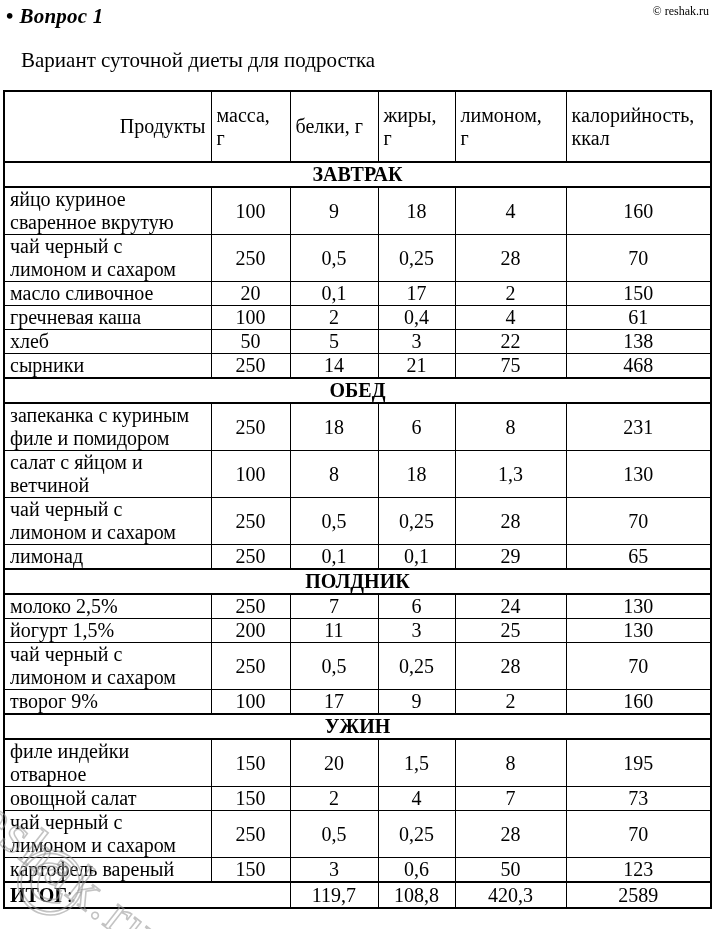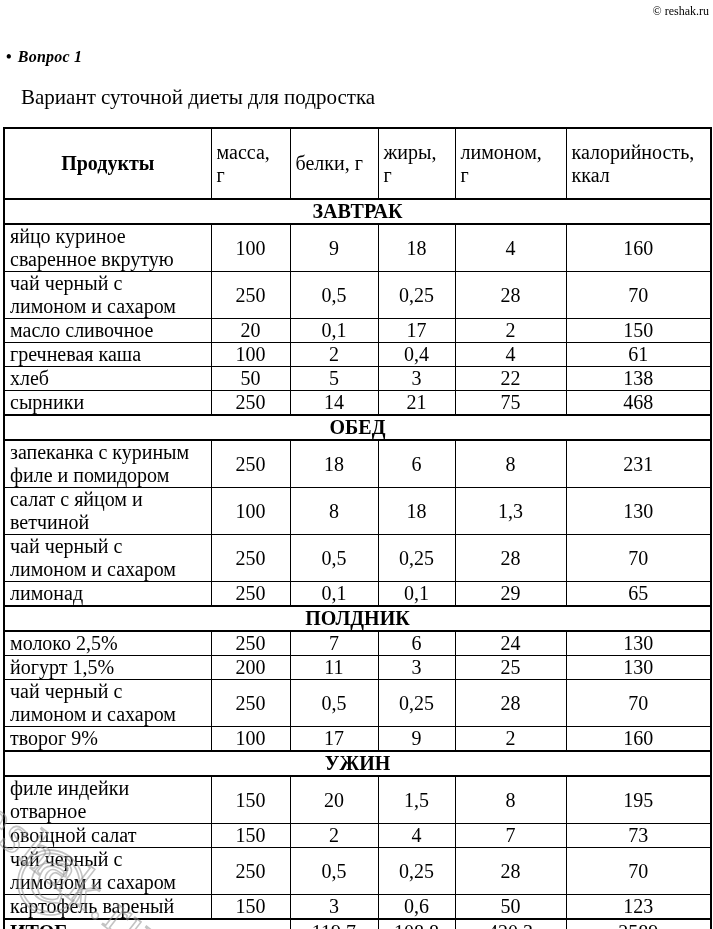--- a/index.html
+++ b/index.html
@@ -12,25 +12,24 @@
     overflow: hidden;
     position: relative;
   }
   .topbar {
     display: flex;
     justify-content: space-between;
     align-items: flex-start;
     padding: 4px 4px 0 6px;
   }
   .question {
-    font-size: 16px;
+    font-size: 21px;
     font-weight: bold;
     font-style: italic;
     letter-spacing: 0.2px;
-    margin-top: 44px;
   }
   .question .bullet { font-style: normal; margin-right: 6px; }
   .copyright { font-size: 12px; }
   .subtitle {
     font-size: 21px;
     margin: 19px 0 0 21px;
   }
   table.diet {
     border-collapse: collapse;
     table-layout: fixed;
@@ -46,21 +45,21 @@
     padding: 0 5px;
     vertical-align: middle;
     white-space: pre-line;
     overflow: hidden;
   }
   thead th {
     height: 71px;
     text-align: left;
     border-bottom-width: 2px;
   }
-  thead th.center { text-align: center; font-weight: bold; }
+  thead th.center { text-align: right; }
   td.product { text-align: left; height: 24px; }
   td.num { text-align: center; }
   tr.section-row td {
     text-align: center;
     font-weight: bold;
     height: 16px;
     border-top-width: 2px;
     border-bottom-width: 2px;
   }
   tr.total-row td {

